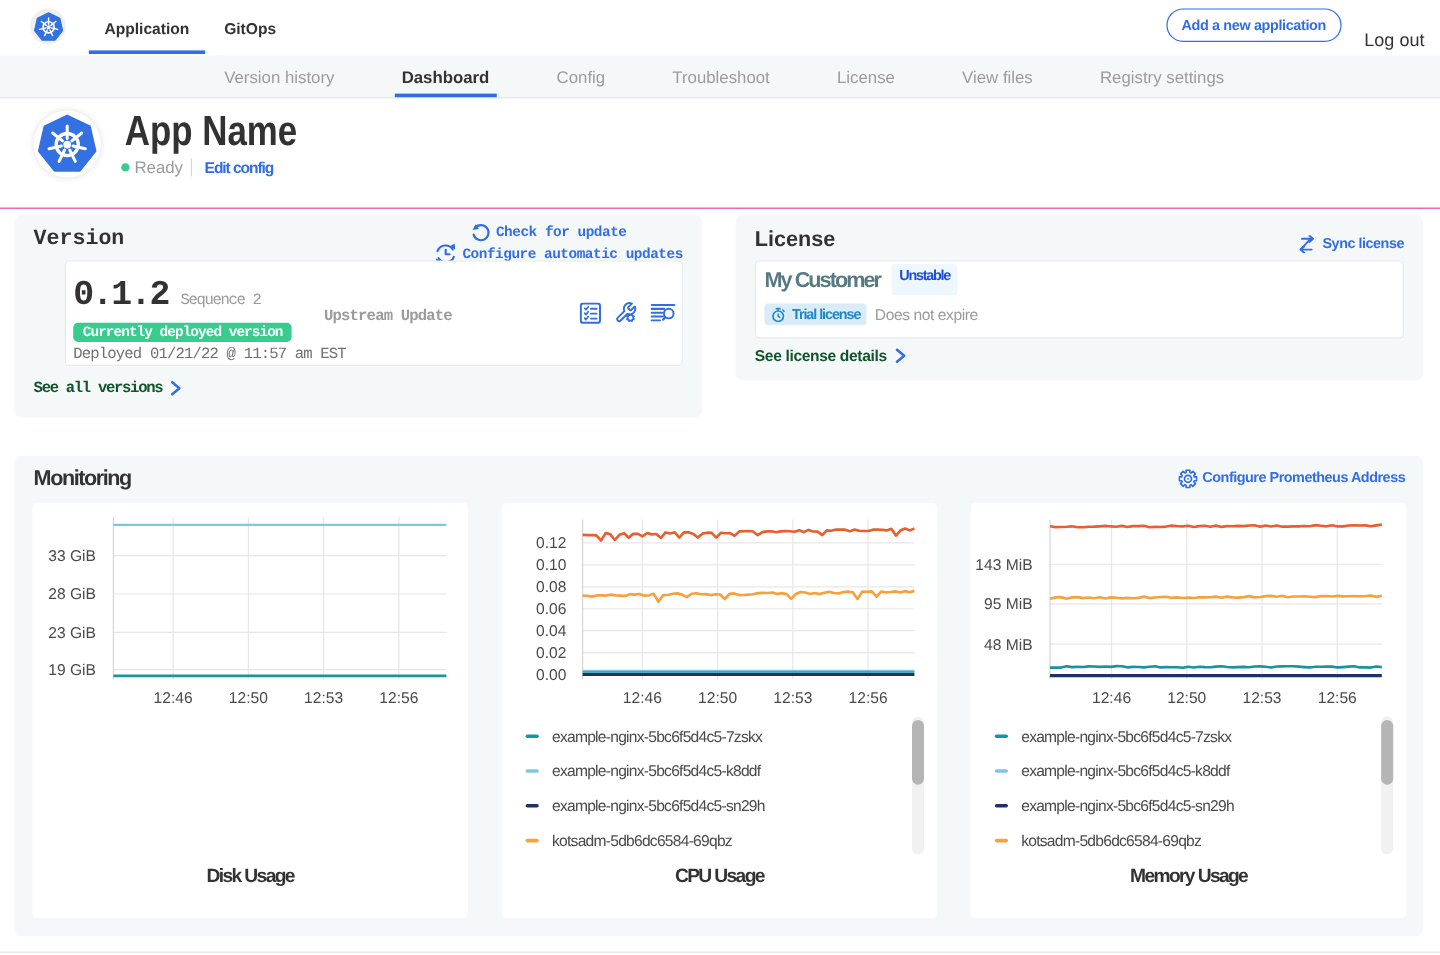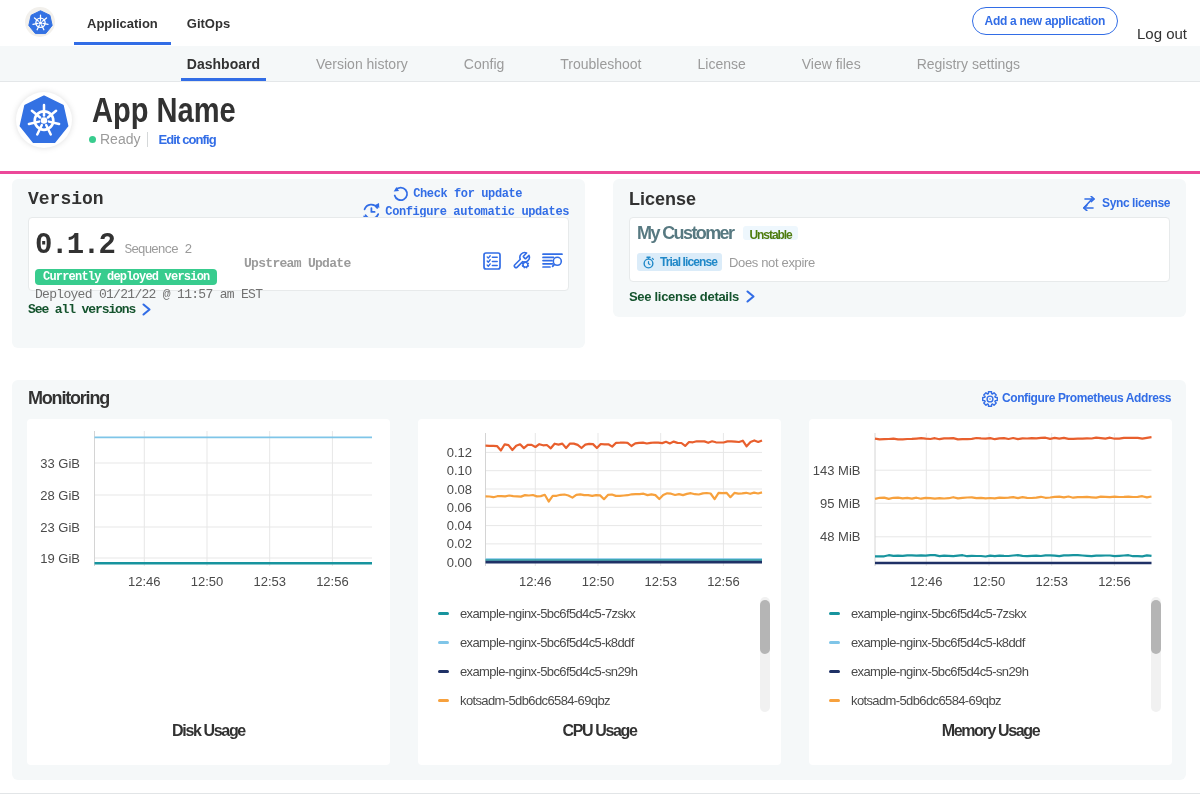--- a/index.html
+++ b/index.html
@@ -24,21 +24,21 @@
 
 
 .subnav { height:36px; background:#f5f8f9; border-bottom:1px solid #e4e7e9;
   display:flex; justify-content:center; padding-left:7px; }
 .subtab { font-size:14px; color:#9b9b9b; display:flex; align-items:center; padding:0 28px;
   position:relative; white-space:nowrap; }
 .subtab.active { color:#323232; font-weight:700; }
 .subtab.active:after { content:""; position:absolute; left:22px; right:22px; bottom:0; height:3px; background:#326de6; }
 
 
-.app-header { height:92px; display:flex; padding:10px 0 0 16px; border-bottom:3px solid #ec4899; }
+.app-header { height:92px; display:flex; padding:10px 0 0 28px; border-bottom:1px solid #ec4899; }
 .app-logo { width:56px; height:56px; border-radius:50%; background:#fff; box-shadow:0 0 6px rgba(0,0,0,.13);
   display:flex; align-items:center; justify-content:center; flex:none; }
 .app-title { margin-left:20px; }
 .app-title h1 { font-size:35px; font-weight:700; color:#323232; line-height:35px; margin-top:0;
   transform:scaleX(.83); transform-origin:0 50%; white-space:nowrap; }
 .app-status { display:flex; align-items:center; margin-top:4px; height:16px; }
 .dot { width:7px; height:7px; border-radius:50%; background:#38cc8e; margin-right:4px; margin-left:-3px; }
 .ready { font-size:14px; color:#9b9b9b; }
 .sep { width:1px; height:15px; background:#d5d8d9; margin:0 10px 0 7px; }
 .editconfig { font-size:13px; font-weight:700; color:#326de6; letter-spacing:-0.9px; }
@@ -55,37 +55,37 @@
 .hlink { display:flex; align-items:center; font-size:12px; font-weight:700; color:#326de6; letter-spacing:-0.4px; }
 .hlink svg { margin-right:4px; }
 .hlink + .hlink { margin-left:17px; }
 .whitebox { background:#fff; border:1px solid #e7eaeb; border-radius:4px; margin-top:8px; }
 .seelink { display:flex; align-items:center; font-size:13px; font-weight:700; color:#14532d;
   letter-spacing:-1.1px; margin-top:10px; height:16px; }
 .seelink svg { margin-left:6px; }
 .card-lic .seelink { margin-top:6px; letter-spacing:-0.3px; }
 
 
-.ver-box { height:74px; padding:11px 14px 0 6px; display:flex; position:relative; }
+.ver-box { height:88px; padding:11px 14px 0 6px; display:flex; position:relative;margin-left:26px; }
 .ver-left { width:240px; flex:none; }
 .ver-line1 { display:flex; align-items:baseline; height:27px; }
 .ver-num { font-size:29px; font-weight:700; color:#323232; letter-spacing:-1.5px; }
 .ver-seq { font-size:13px; color:#9b9b9b; margin-left:10px; letter-spacing:-1.15px; }
 .ver-pill { display:inline-block; background:#38cc8e; color:#fff; font-size:12px; font-weight:700;
   letter-spacing:-0.8px; border-radius:4px; height:16px; line-height:16px; padding:0 8px; margin-top:13px; white-space:nowrap; }
 .ver-date { font-size:13px; color:#717171; margin-top:2px; letter-spacing:-0.7px; }
 .ver-mid { position:absolute; left:215px; top:38px; font-size:13px; font-weight:700; color:#9b9b9b; letter-spacing:-0.7px; }
 .ver-icons { position:absolute; right:5px; top:33px; display:flex; align-items:center; gap:11px; }
 
 
 .lic-box { height:65px; padding:4px 14px 0 7px; }
 .lic-line1 { display:flex; align-items:center; height:22px; }
 .lic-name { font-size:18px; font-weight:700; color:#577981; letter-spacing:-1.6px; }
-.lic-chan { background:#eef7fd; color:#4d7c0f; font-size:12px; font-weight:700; letter-spacing:-1.05px;
-  border-radius:3px; height:14px; line-height:18px; padding:0 6px; margin-left:10px; }
+.lic-chan { background:#eef7fd; color:#1d4ed8; font-size:12px; font-weight:700; letter-spacing:-1.05px;
+  border-radius:3px; height:26px; line-height:18px; padding:0 6px; margin-left:10px; }
 .lic-line2 { display:flex; align-items:center; margin-top:9px; }
 .lic-trial { background:#dbecf9; color:#2088c8; font-size:12px; font-weight:700; letter-spacing:-0.9px;
   border-radius:3px; height:18px; padding:0 5px; display:flex; align-items:center; }
 .lic-trial svg { margin-right:5px; }
 .lic-exp { font-size:13px; color:#9b9b9b; margin-left:7px; letter-spacing:-0.35px; }
 
 
 .monitoring { margin:32px 14px 0 12px; background:#f5f8f9; border-radius:6px; height:400px; padding:8px 15px 0 15px; }
 .mon-head { display:flex; align-items:center; height:20px; padding-left:1px; }
 .mon-head h2 { font-size:18px; font-weight:700; letter-spacing:-1.2px; }
@@ -127,22 +127,22 @@
     <div class="nav-tab active">Application</div>
     <div class="nav-tab">GitOps</div>
   </div>
   <div class="nav-right">
     <button class="btn-outline">Add a new application</button>
     <span class="logout">Log out</span>
   </div>
 </header>
 
 <div class="subnav">
+  <div class="subtab">Version history</div>
   <div class="subtab active">Dashboard</div>
-  <div class="subtab">Version history</div>
   <div class="subtab">Config</div>
   <div class="subtab">Troubleshoot</div>
   <div class="subtab">License</div>
   <div class="subtab">View files</div>
   <div class="subtab">Registry settings</div>
 </div>
 
 <section class="app-header">
   <div class="app-logo">
       <svg width="50" height="50" viewBox="0 0 100 100">

